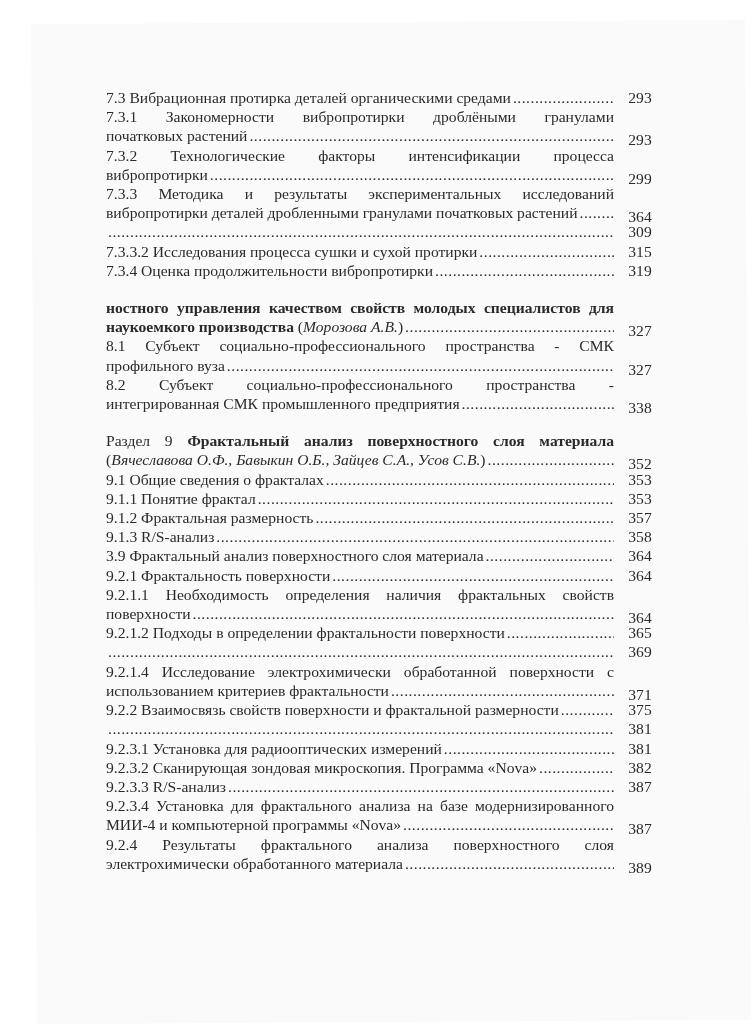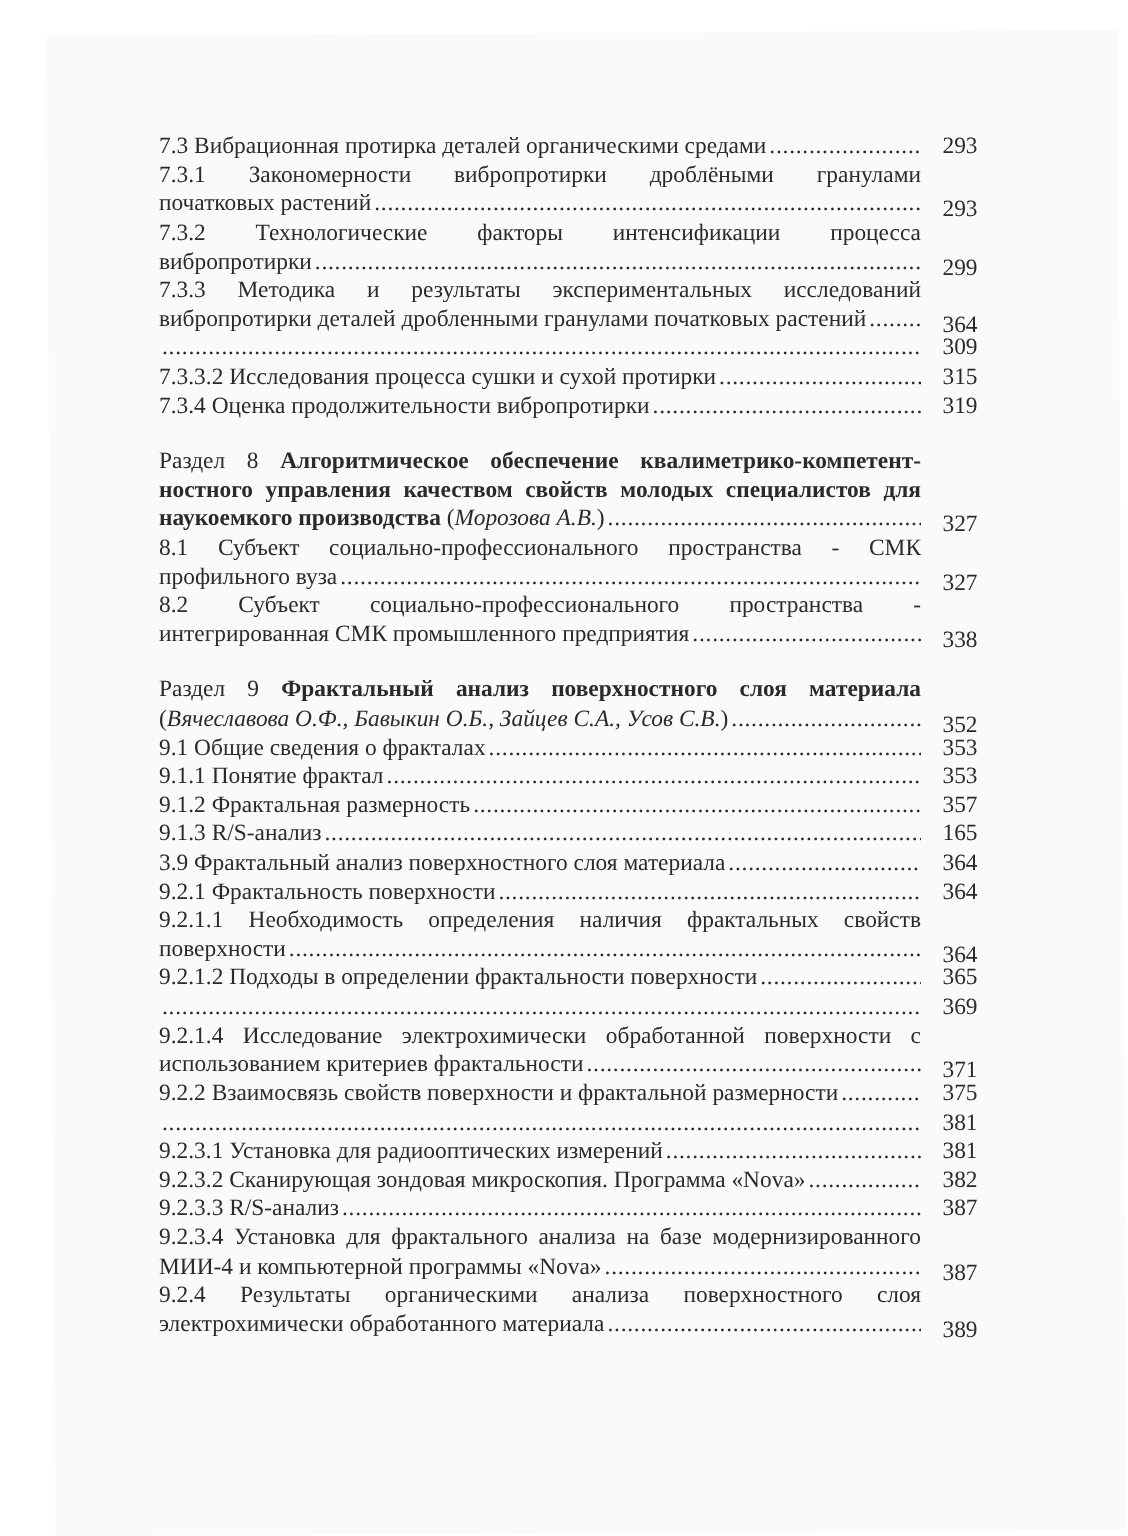--- a/index.html
+++ b/index.html
@@ -85,21 +85,20 @@
     </div>
     <div class="entry">
       <span class="line last">
         <span class="t"><span>7.3.4 Оценка продолжительности вибропротирки</span></span>
         <span class="dots"> ........................................................................................................................................................................................................</span>
       </span>
       <span class="page">319</span>
     </div>
     <div class="gap"></div>
     <div class="entry pbottom">
-      <span class="line spread"><span class="t"><span>Раздел 8 </span><b>Алгоритмическое обеспечение квалиметрико-компетент-</b></span> </span>
       <span class="line spread"><span class="t"><b>ностного управления качеством свойств молодых специалистов для</b></span> </span>
       <span class="line last">
         <span class="t"><b>наукоемкого производства</b> (<i>Морозова А.В.</i>)</span>
         <span class="dots"> ........................................................................................................................................................................................................</span>
       </span>
       <span class="page">327</span>
     </div>
     <div class="entry pbottom">
       <span class="line spread"><span class="t"><span>8.1 Субъект социально-профессионального пространства - СМК</span></span> </span>
       <span class="line last">
@@ -144,21 +143,21 @@
         <span class="t"><span>9.1.2 Фрактальная размерность</span></span>
         <span class="dots"> ........................................................................................................................................................................................................</span>
       </span>
       <span class="page">357</span>
     </div>
     <div class="entry">
       <span class="line last">
         <span class="t"><span>9.1.3 R/S-анализ</span></span>
         <span class="dots"> ........................................................................................................................................................................................................</span>
       </span>
-      <span class="page">165</span>
+      <span class="page">358</span>
     </div>
     <div class="entry">
       <span class="line last">
         <span class="t"><span>3.9 Фрактальный анализ поверхностного слоя материала</span></span>
         <span class="dots"> ........................................................................................................................................................................................................</span>
       </span>
       <span class="page">364</span>
     </div>
     <div class="entry">
       <span class="line last">
@@ -232,20 +231,20 @@
     </div>
     <div class="entry pbottom">
       <span class="line spread"><span class="t"><span>9.2.3.4 Установка для фрактального анализа на базе модернизированного</span></span> </span>
       <span class="line last">
         <span class="t"><span>МИИ-4 и компьютерной программы «Nova»</span></span>
         <span class="dots"> ........................................................................................................................................................................................................</span>
       </span>
       <span class="page">387</span>
     </div>
     <div class="entry pbottom">
-      <span class="line spread"><span class="t"><span>9.2.4 Результаты органическими анализа поверхностного слоя</span></span> </span>
+      <span class="line spread"><span class="t"><span>9.2.4 Результаты фрактального анализа поверхностного слоя</span></span> </span>
       <span class="line last">
         <span class="t"><span>электрохимически обработанного материала</span></span>
         <span class="dots"> ........................................................................................................................................................................................................</span>
       </span>
       <span class="page">389</span>
     </div>
   </div>
 
 </body></html>

